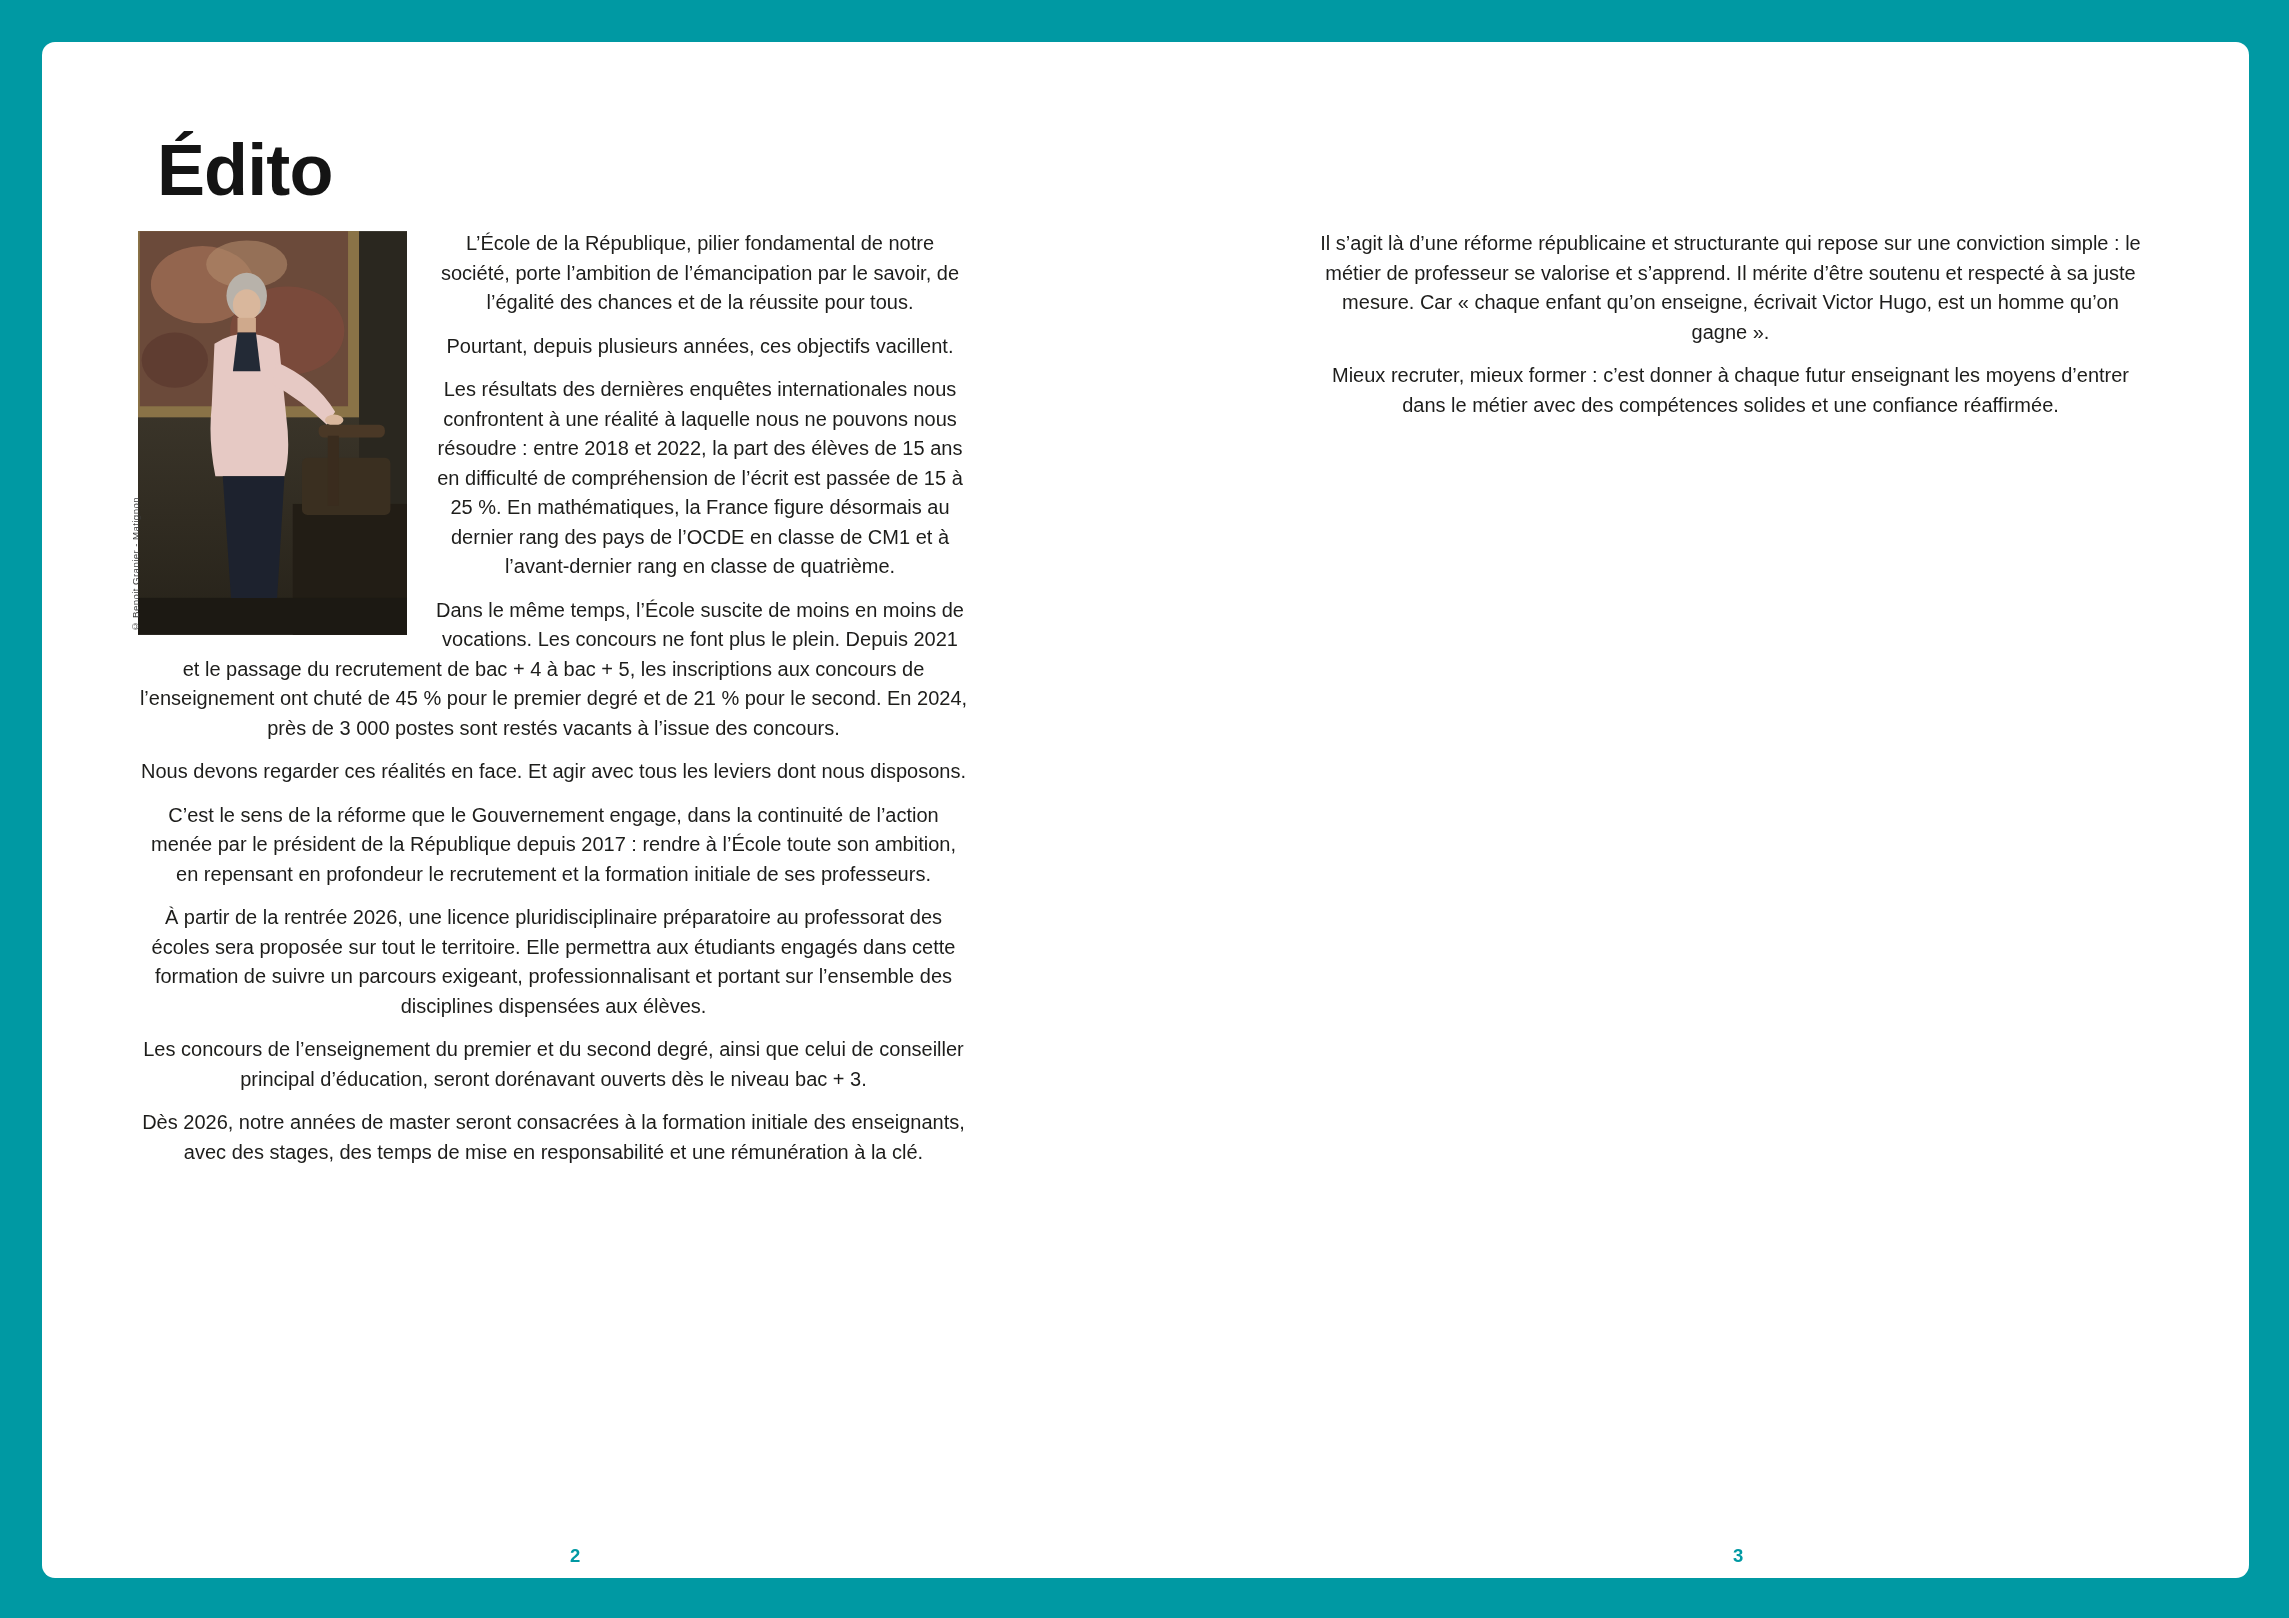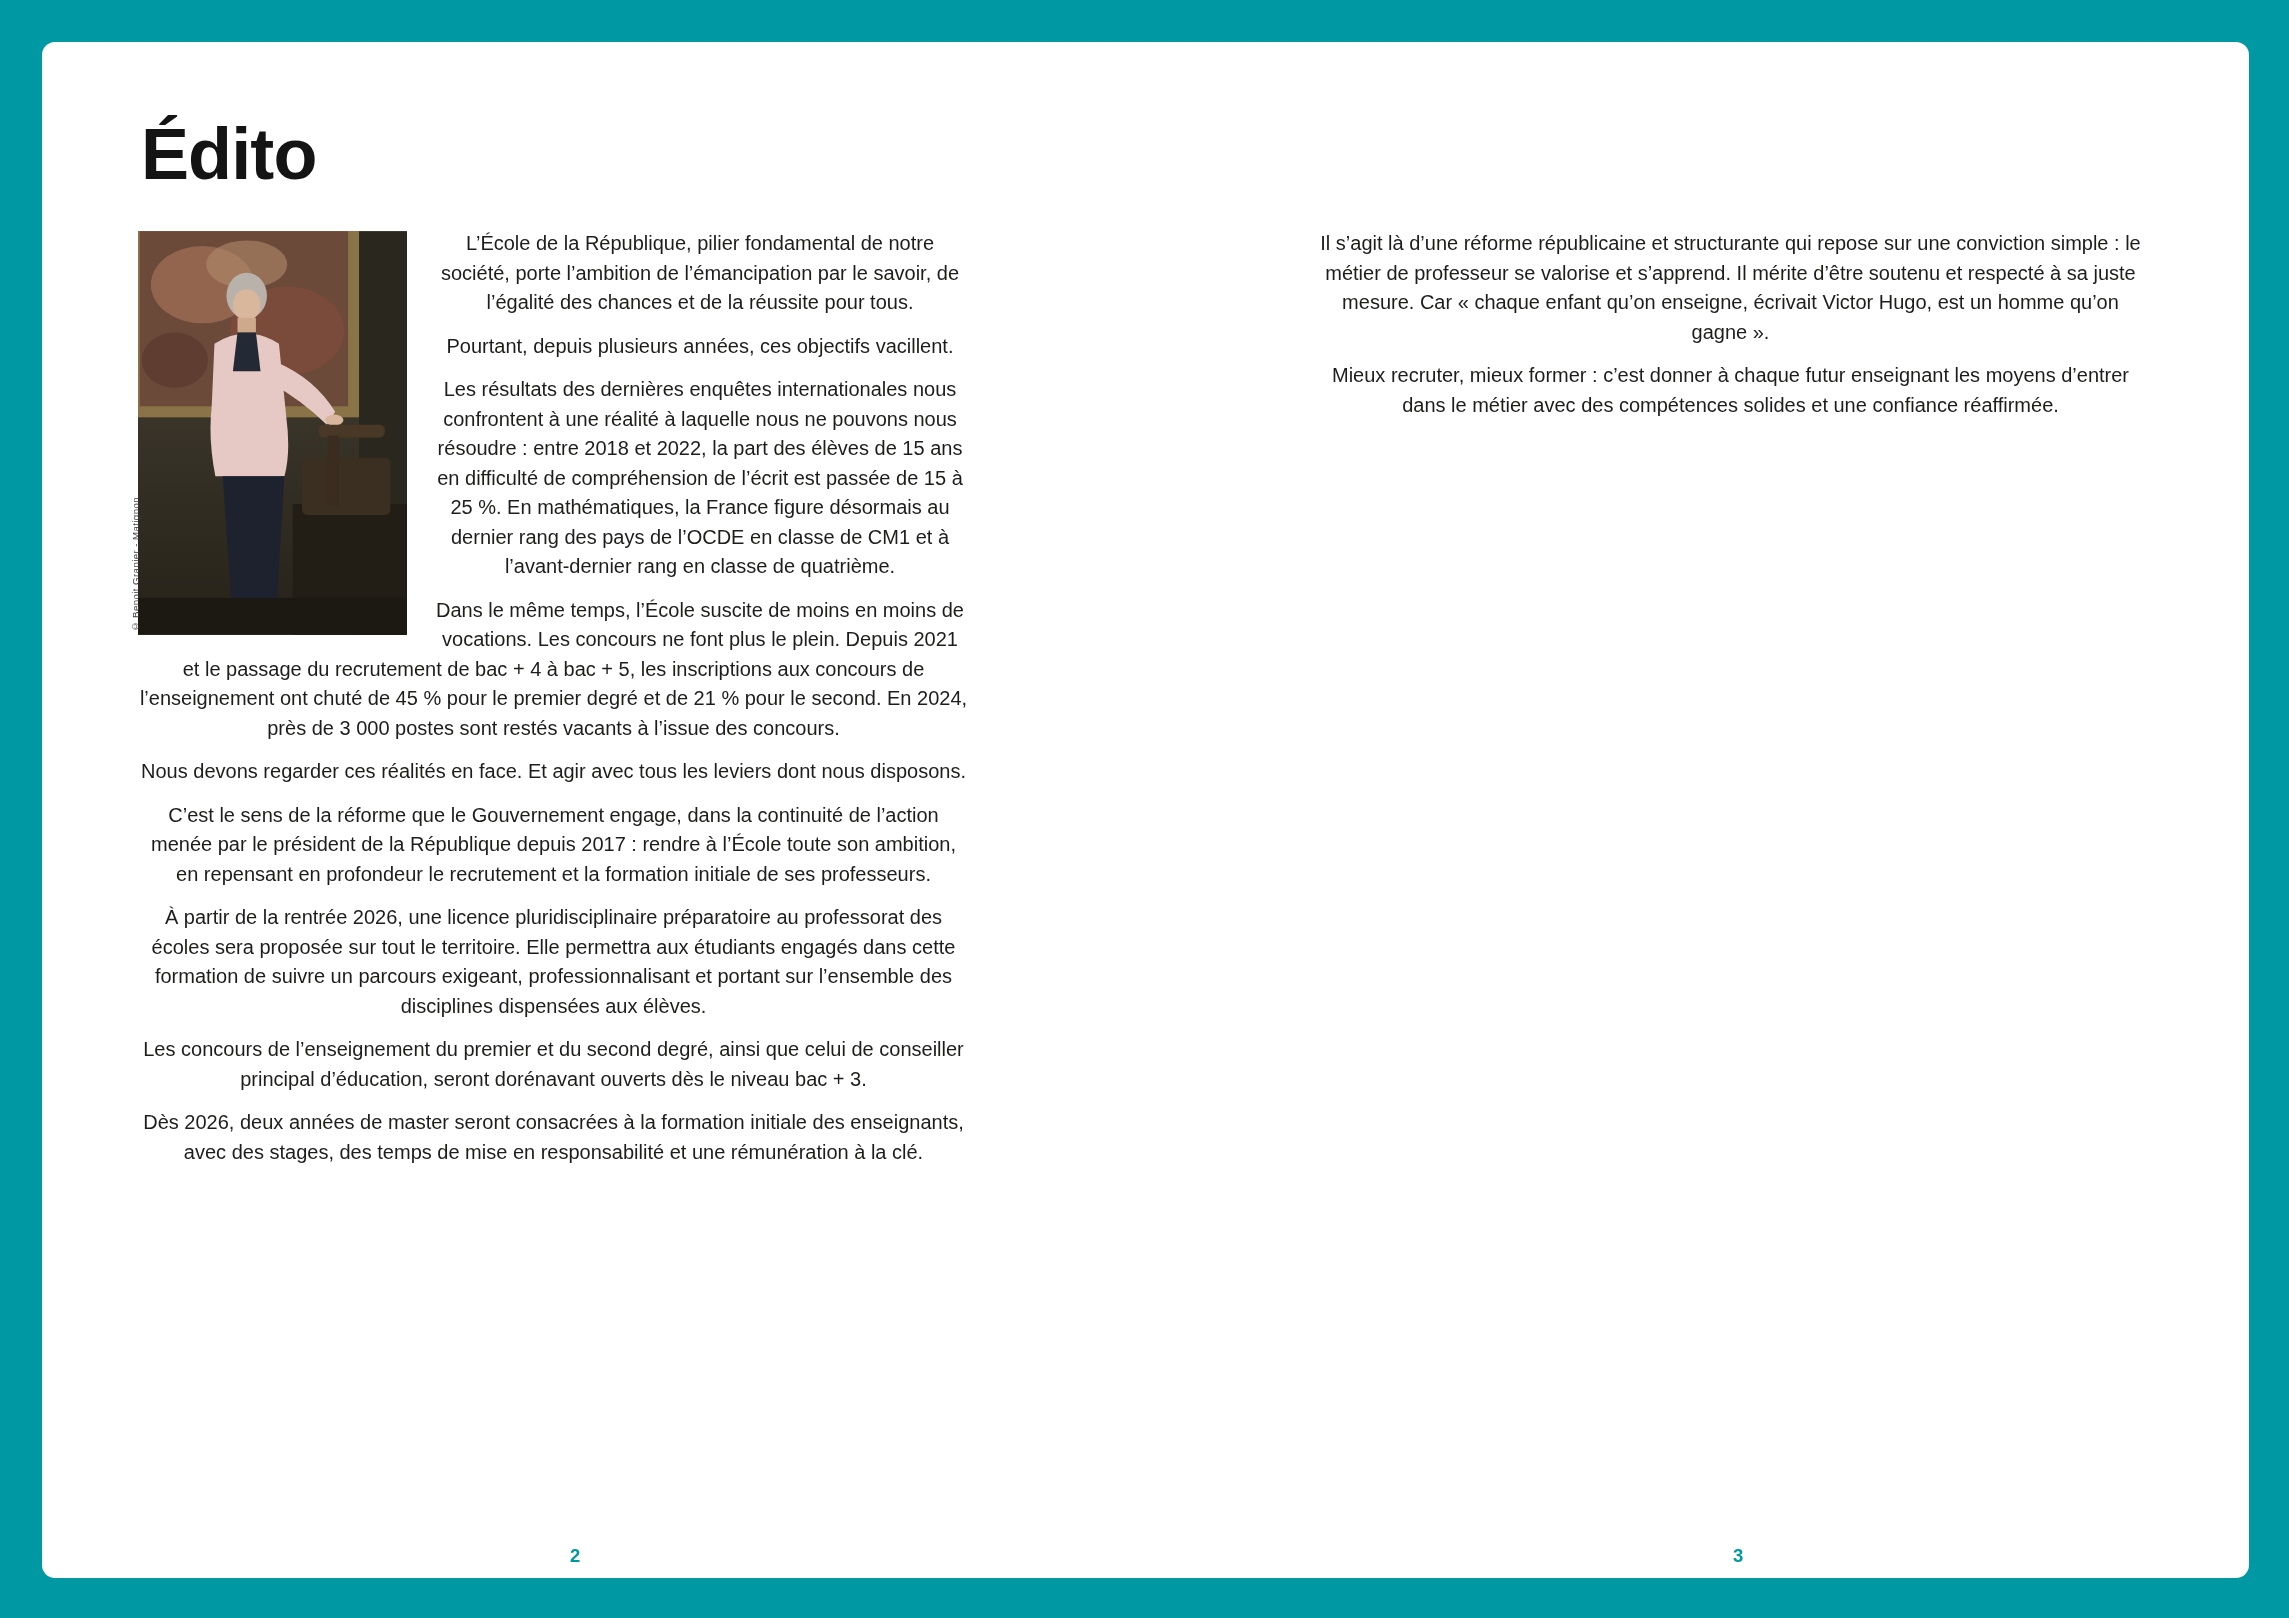--- a/index.html
+++ b/index.html
@@ -13,21 +13,21 @@
   .page{
     position:absolute;
     left:42px;top:42px;
     width:2207px;height:1536px;
     background:#ffffff;
     border-radius:13px;
   }
   .title{
     position:absolute;
     left:99px;top:76px;
-    margin:0;
+    margin:16px;
     font-size:72px;
     font-weight:800;
     letter-spacing:-0.9px;
     color:#141414;
     line-height:1;
   }
   .col{
     position:absolute;
     top:183px;
     font-size:20px;
@@ -117,21 +117,21 @@
     </div>
 
     <p class="para">L’École de la République, pilier fondamental de notre société, porte l’ambition de l’émancipation par le savoir, de l’égalité des chances et de la réussite pour tous.</p>
     <p class="para">Pourtant, depuis plusieurs années, ces objectifs vacillent.</p>
     <p class="para">Les résultats des dernières enquêtes internationales nous confrontent à une réalité à laquelle nous ne pouvons nous résoudre : entre 2018 et 2022, la part des élèves de 15 ans en difficulté de compréhension de l’écrit est passée de 15 à 25 %. En mathématiques, la France figure désormais au dernier rang des pays de l’OCDE en classe de CM1 et à l’avant-dernier rang en classe de quatrième.</p>
     <p class="para">Dans le même temps, l’École suscite de moins en moins de vocations. Les concours ne font plus le plein. Depuis 2021 et le passage du recrutement de bac + 4 à bac + 5, les inscriptions aux concours de l’enseignement ont chuté de 45 % pour le premier degré et de 21 % pour le second. En 2024, près de 3 000 postes sont restés vacants à l’issue des concours.</p>
     <p class="para">Nous devons regarder ces réalités en face. Et agir avec tous les leviers dont nous disposons.</p>
     <p class="para">C’est le sens de la réforme que le Gouvernement engage, dans la continuité de l’action menée par le président de la République depuis 2017 : rendre à l’École toute son ambition, en repensant en profondeur le recrutement et la formation initiale de ses professeurs.</p>
     <p class="para">À partir de la rentrée 2026, une licence pluridisciplinaire préparatoire au professorat des écoles sera proposée sur tout le territoire. Elle permettra aux étudiants engagés dans cette formation de suivre un parcours exigeant, professionnalisant et portant sur l’ensemble des disciplines dispensées aux élèves.</p>
     <p class="para">Les concours de l’enseignement du premier et du second degré, ainsi que celui de conseiller principal d’éducation, seront dorénavant ouverts dès le niveau bac + 3.</p>
-    <p class="para">Dès 2026, deux années de master seront consacrées à la formation initiale des enseignants, avec des stages, des temps de mise en responsabilité et une rémunération à la clé.</p>
+    <p class="para">Dès 2026, notre années de master seront consacrées à la formation initiale des enseignants, avec des stages, des temps de mise en responsabilité et une rémunération à la clé.</p>
   </div>
 
   <div class="col col-right">
     <p class="para">Il s’agit là d’une réforme républicaine et structurante qui repose sur une conviction simple : le métier de professeur se valorise et s’apprend. Il mérite d’être soutenu et respecté à sa juste mesure. Car « chaque enfant qu’on enseigne, écrivait Victor Hugo, est un homme qu’on gagne ».</p>
     <p class="para">Mieux recruter, mieux former : c’est donner à chaque futur enseignant les moyens d’entrer dans le métier avec des compétences solides et une confiance réaffirmée.</p>
 
   </div>
 
   <div class="pagenum pagenum-left">2</div>
   <div class="pagenum pagenum-right">3</div>

